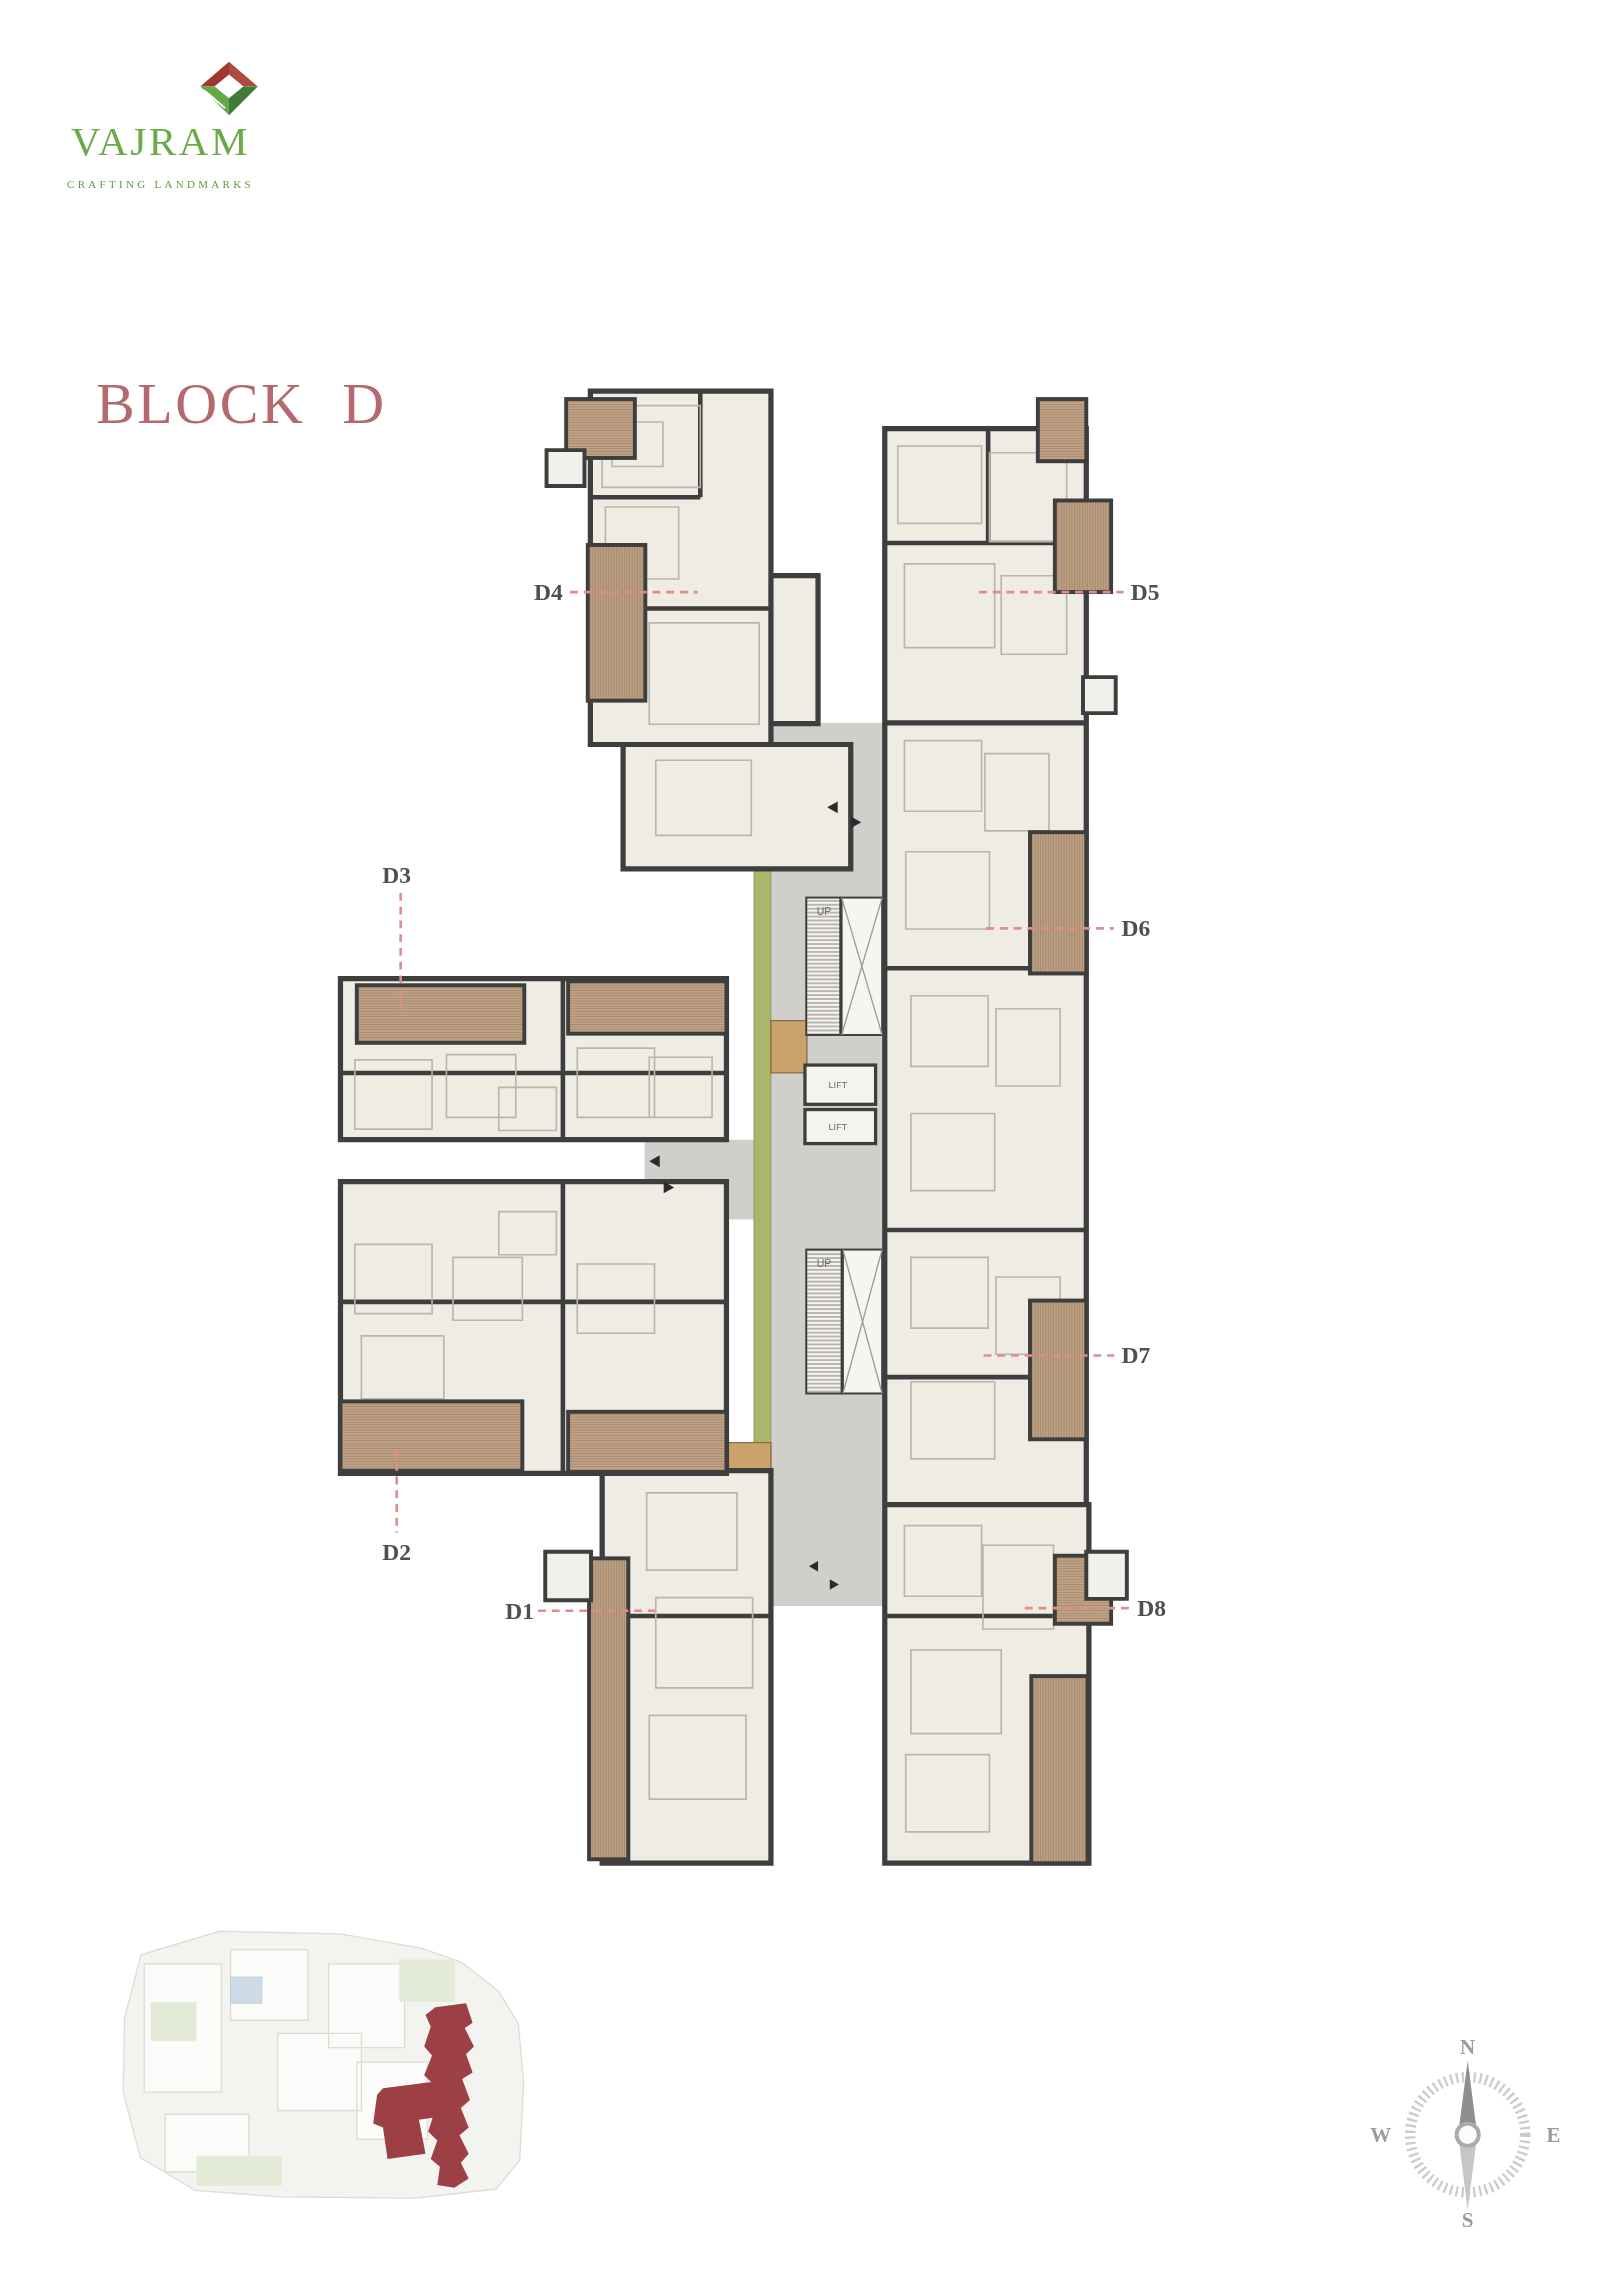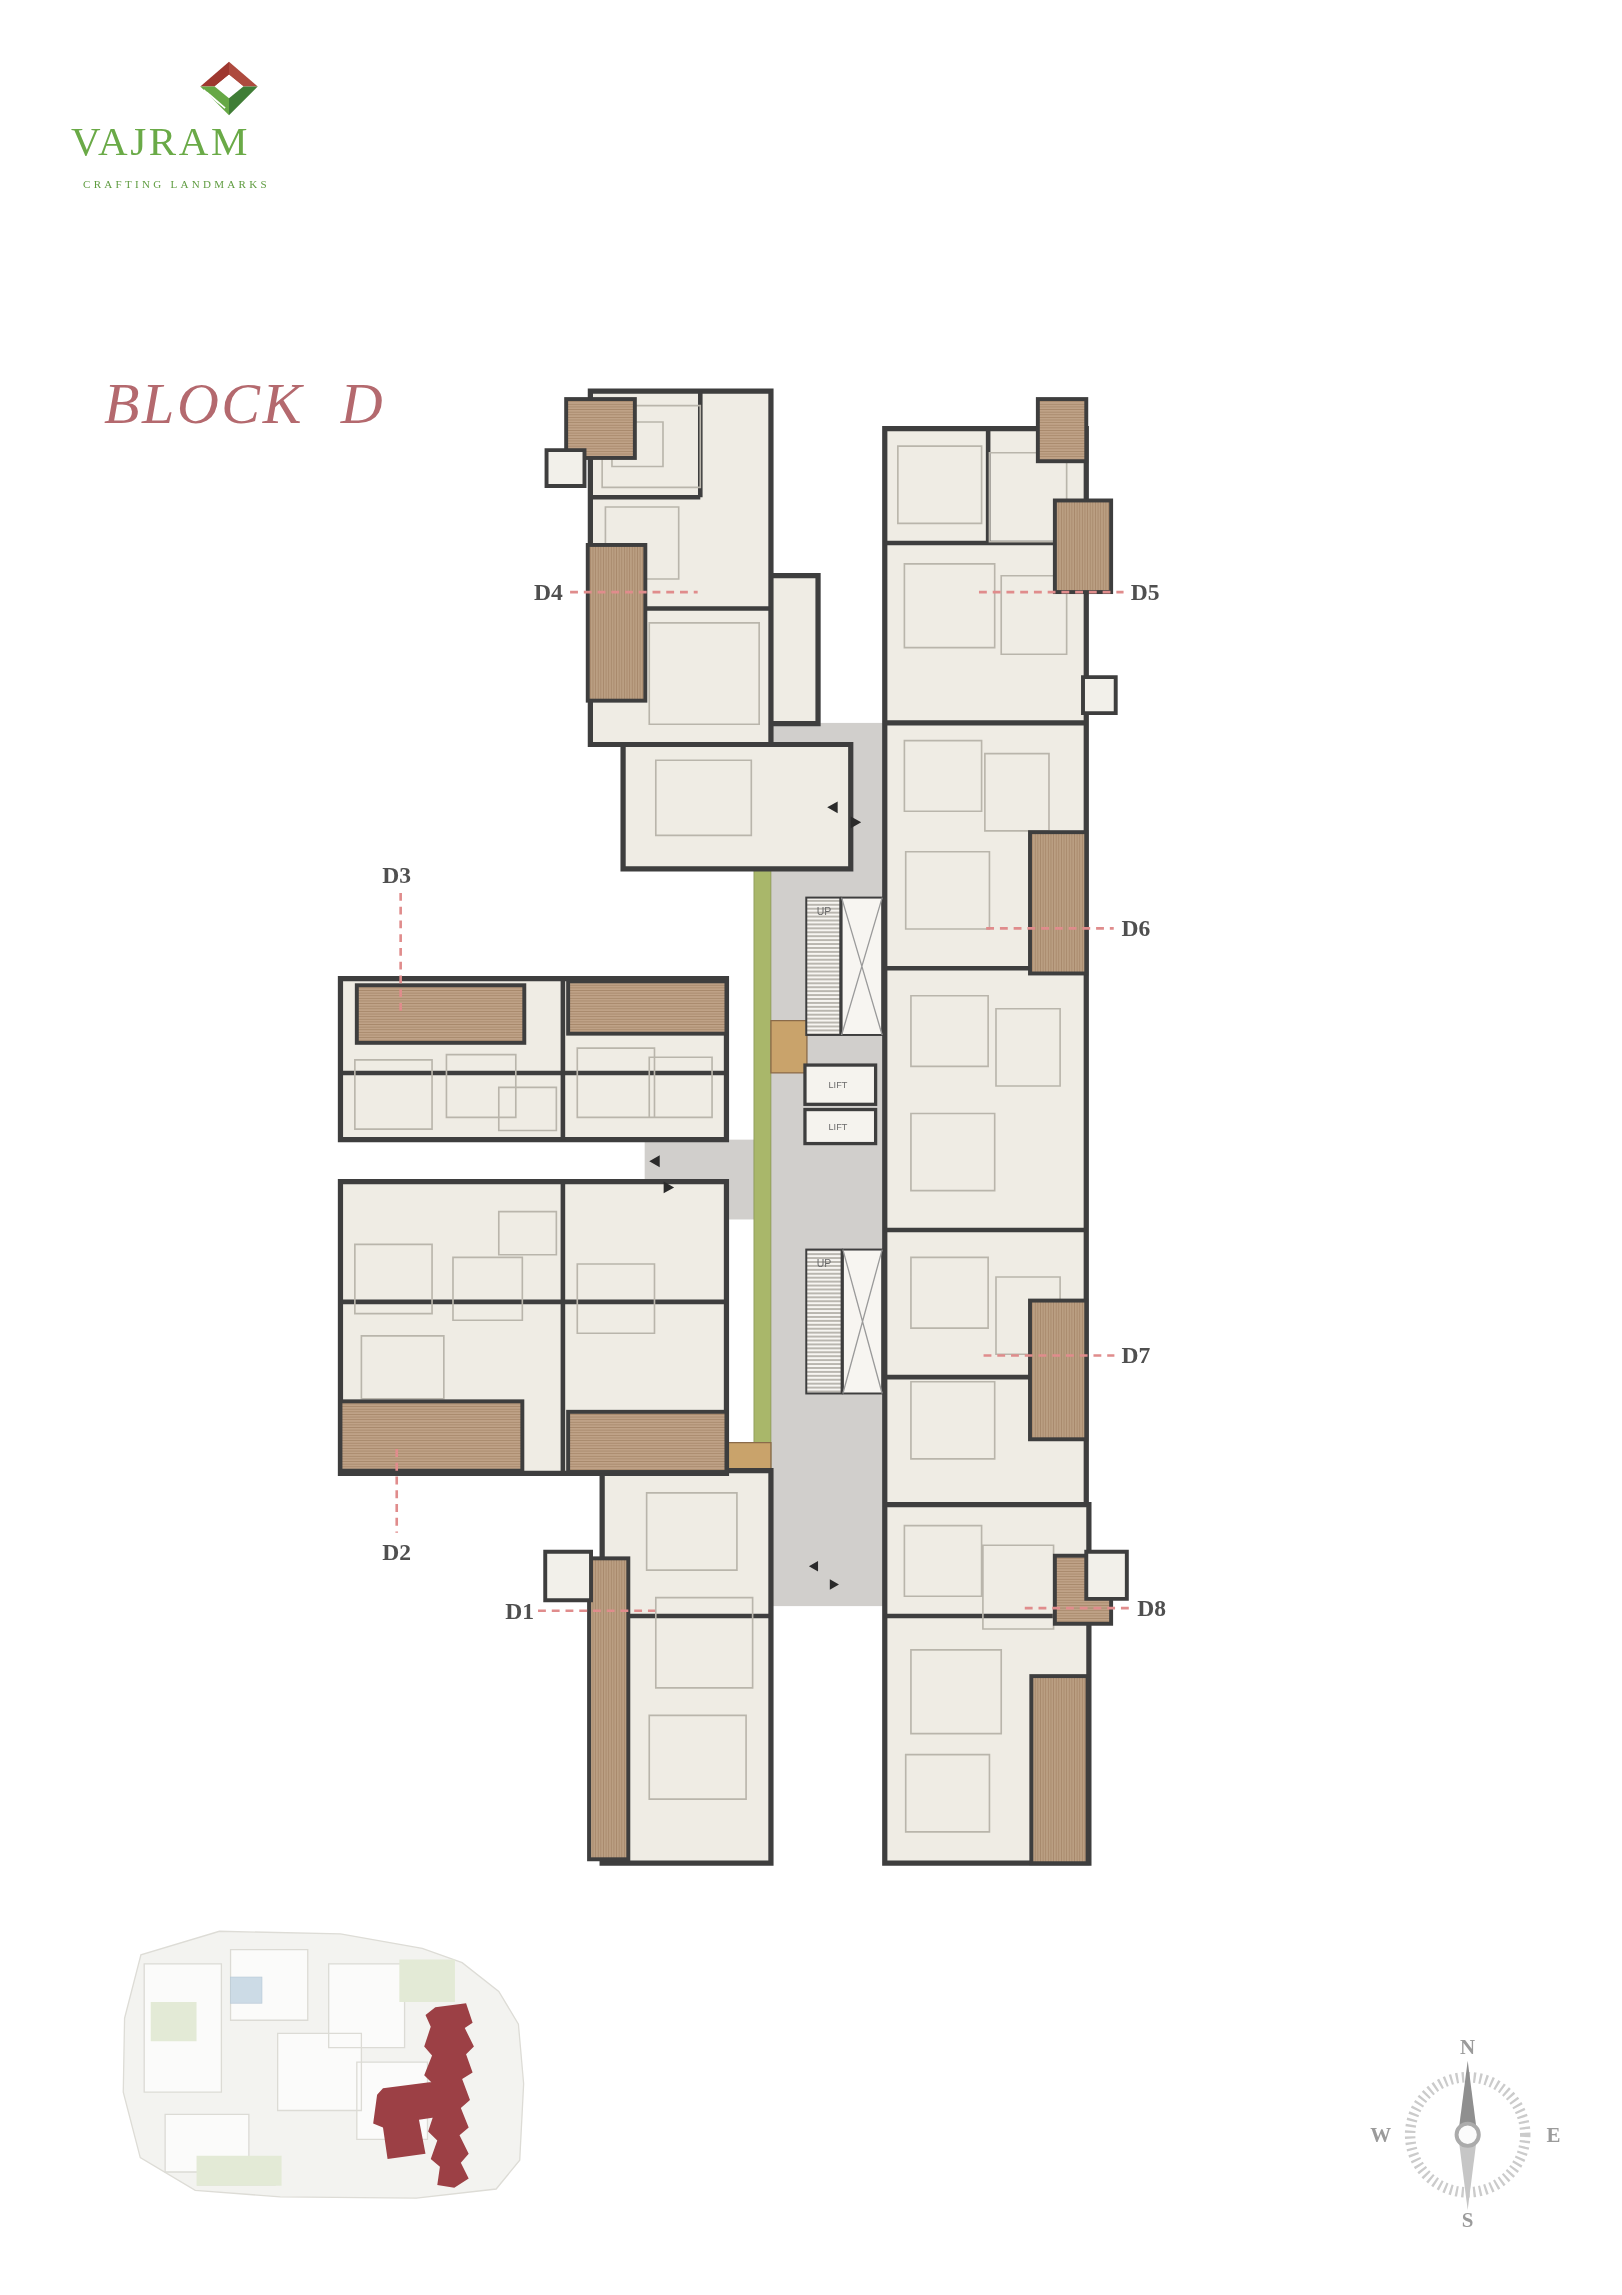--- a/index.html
+++ b/index.html
@@ -2,28 +2,28 @@
 <html style="font-size:10.5px"><head>
 <meta charset="utf-8">
 <style>
   html,body{margin:0;padding:0;background:#ffffff;}
   .page{position:relative;width:1623px;height:2295px;background:#ffffff;overflow:hidden;
         font-family:"Liberation Serif", serif;}
   .brand-block{position:absolute;left:65px;top:59px;width:191px;text-align:center;}
   .logo-mark{position:absolute;left:134px;top:0px;width:60px;height:59px;}
   .brand-name{position:absolute;left:0;top:58px;width:191px;font-size:41px;letter-spacing:2.6px;
               color:#6aaa47;font-weight:400;}
-  .brand-tagline{position:absolute;left:16px;top:119px;width:191px;font-size:11px;letter-spacing:3.3px;
+  .brand-tagline{position:absolute;left:0;top:119px;width:191px;font-size:11px;letter-spacing:3.3px;
               color:#5f9c40;font-weight:400;}
   .project-title{position:absolute;right:68px;top:73px;font-variant:small-caps;color:#242424;
               white-space:nowrap;}
   .project-title .t1{font-size:42px;font-weight:400;letter-spacing:2.6px;}
   .project-title .t2{font-size:44px;font-weight:700;letter-spacing:2.6px;margin-left:14.4px;}
-  .block-title{position:absolute;left:104px;top:370px;font-size:58px;letter-spacing:2.6px;
-              word-spacing:19.6px;color:#b4696e;font-weight:400;font-style:italic;}
+  .block-title{position:absolute;left:96px;top:370px;font-size:58px;letter-spacing:2.6px;
+              word-spacing:19.6px;color:#b4696e;font-weight:400;}
   .plan-svg{position:absolute;left:0;top:0;width:1623px;height:2295px;}
   text.unit-label{font-family:"Liberation Serif",serif;font-size:36px;font-weight:700;fill:#4f4f4f;}
   text.tiny-label{font-family:"Liberation Sans",sans-serif;fill:#6b6b6b;}
   text.compass-letter{font-family:"Liberation Serif",serif;font-size:32px;font-weight:700;fill:#9b9b9b;}
 </style>
 </head>
 <body>
 
 <div class="page">
 

